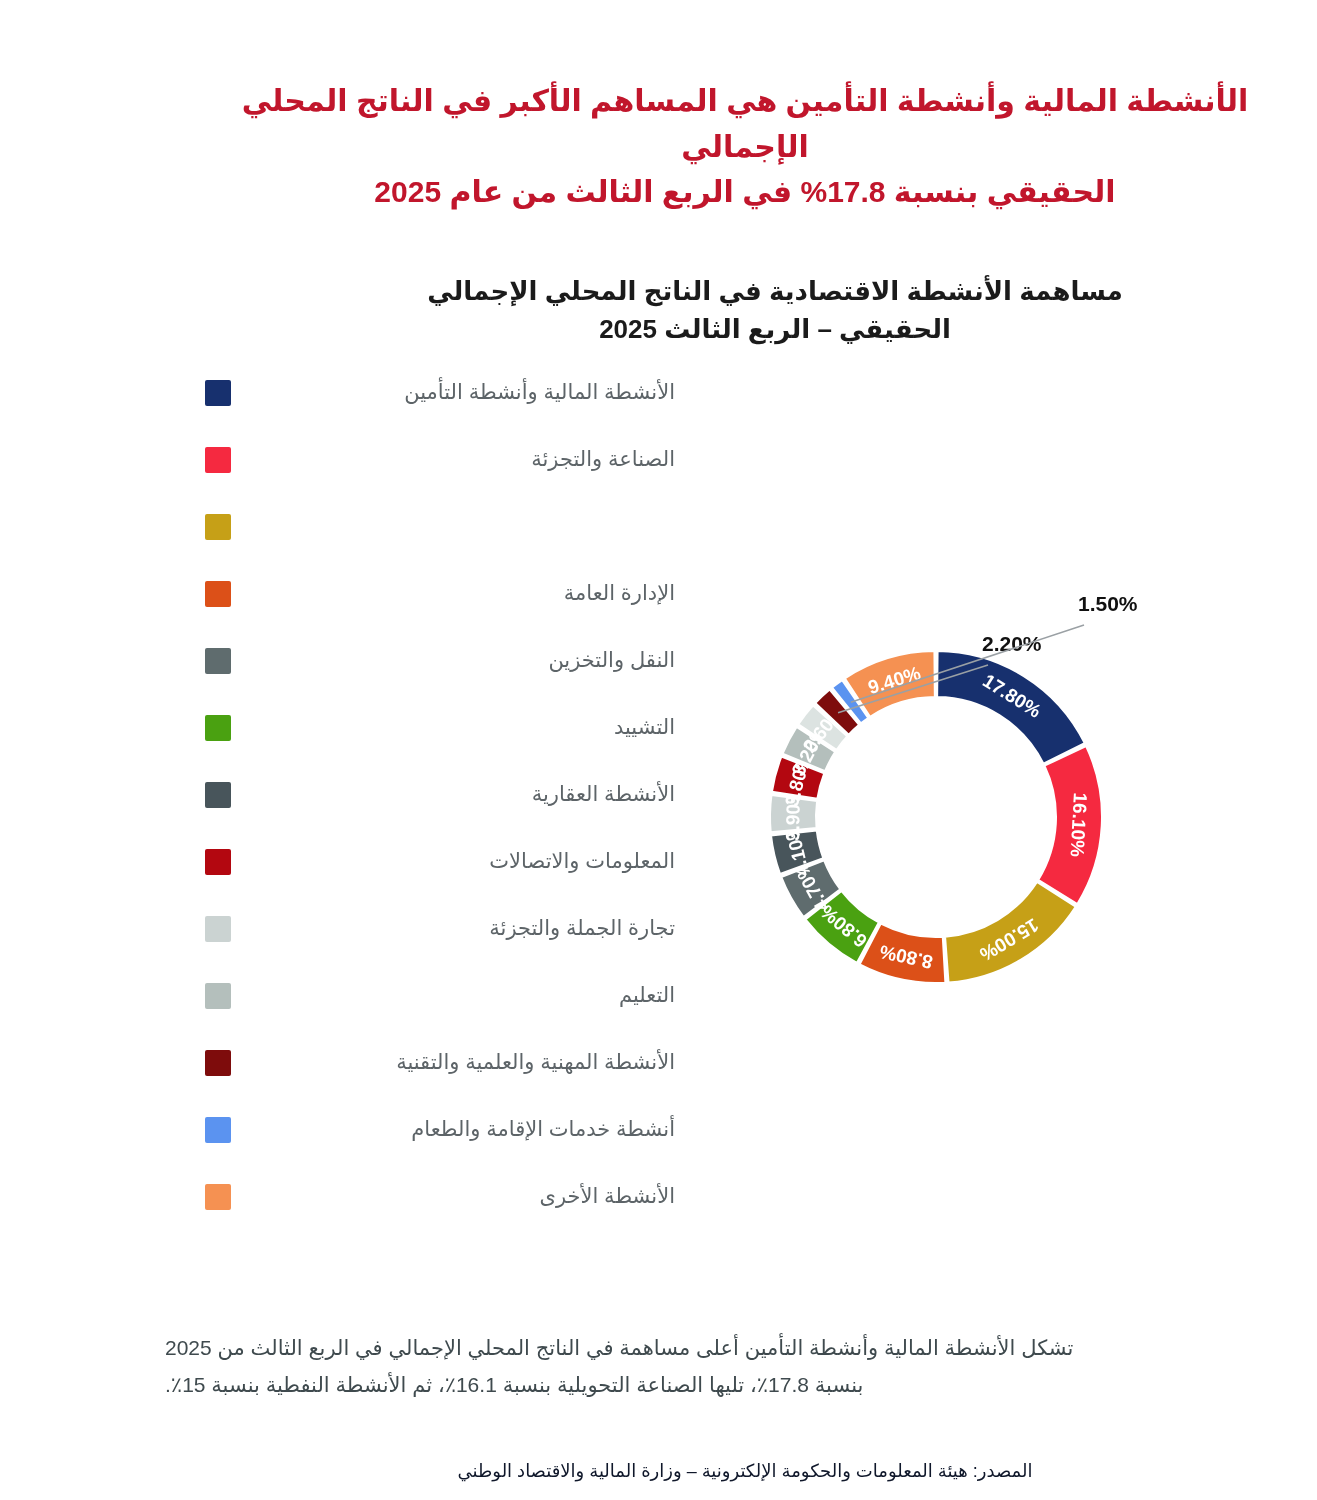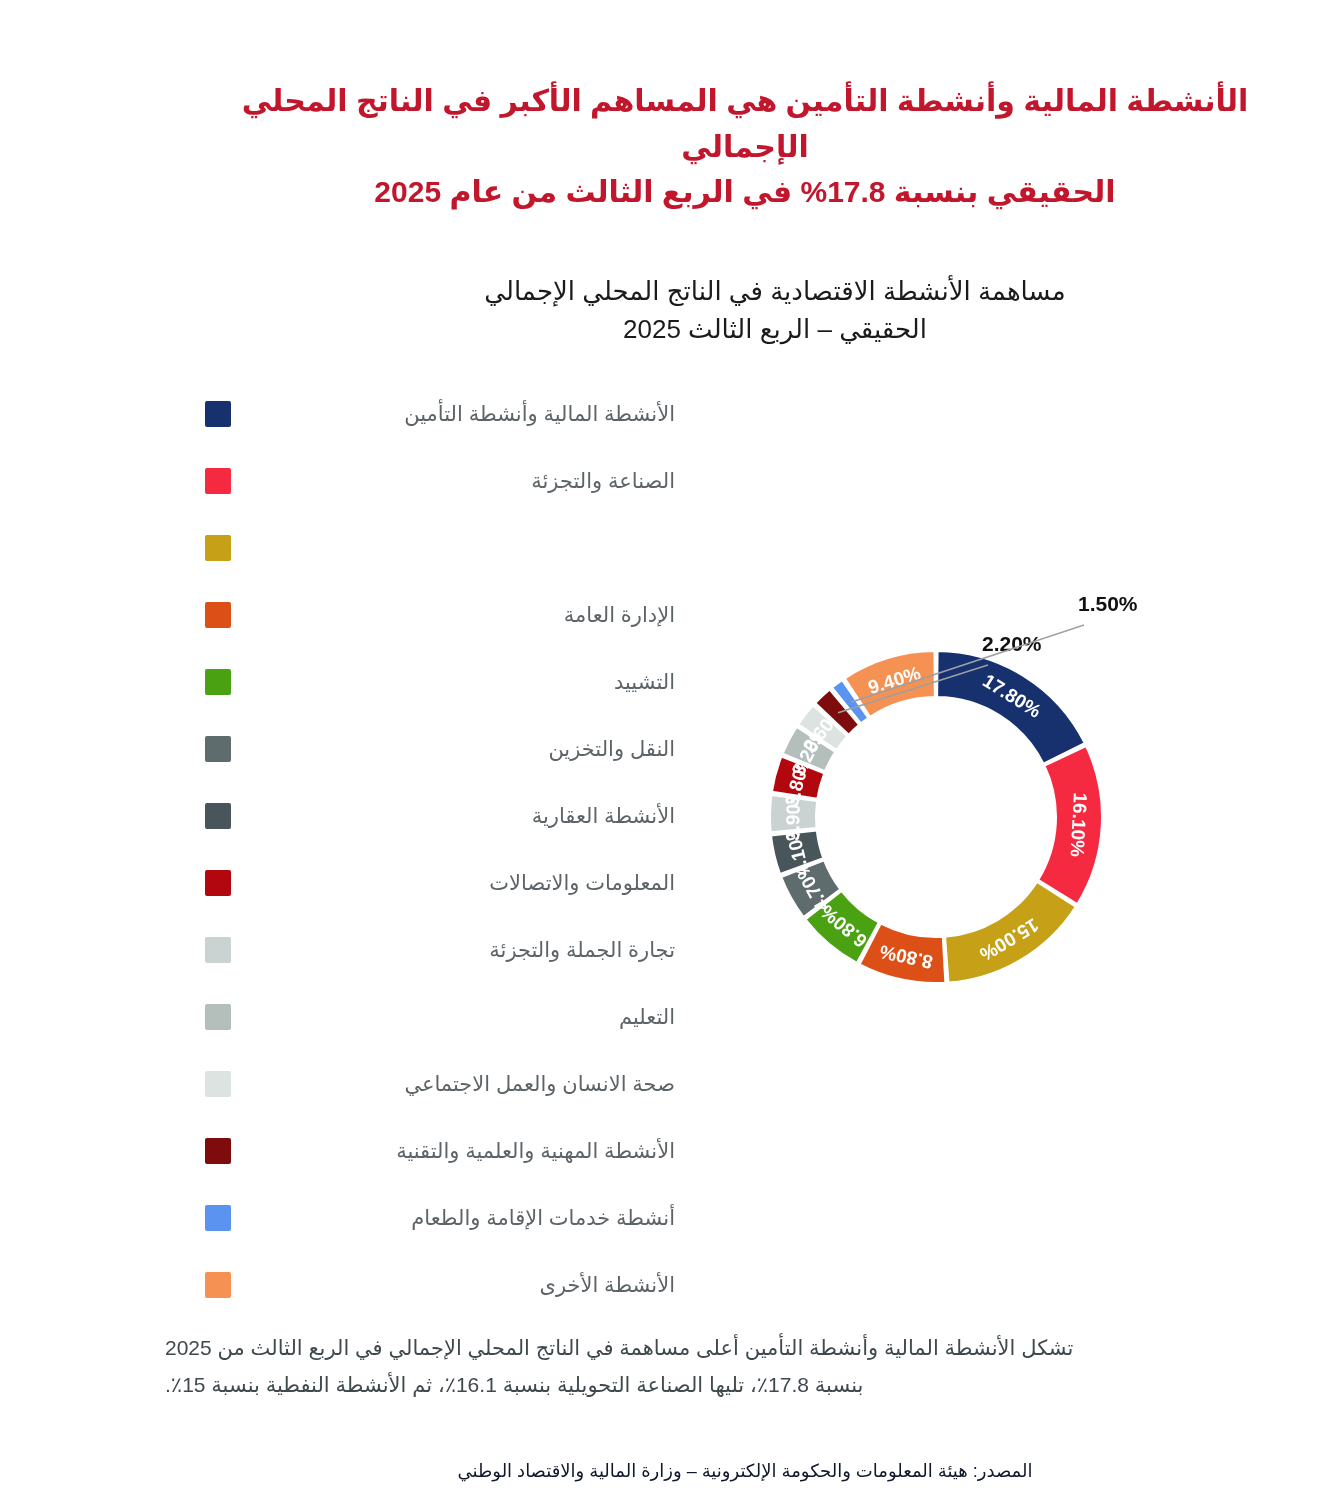--- a/index.html
+++ b/index.html
@@ -28,35 +28,34 @@
 
   
   .chart-title{
     position:absolute;
     left:250px; top:272px; width:880px;
     text-align:center;
     color:#1b1b1b;
     font-size:26px;
     line-height:1.48;
     direction:rtl;
-    font-weight:normal;
+    font-weight:bold;
   }
   .chart-title .ln{display:block;}
 
   
   .legend{
     position:absolute;
     left:120px; top:380px;
     width:470px;
     direction:rtl;
   }
   .legend-item{
     display:flex;
     flex-direction:row-reverse;
-    align-items:center;
     justify-content:flex-start;
     height:67px;
   }
   .legend-swatch{
     width:26px;height:26px;
     flex:0 0 auto;
     border-radius:2px;
     margin-left:0;
     margin-right:0;
   }
@@ -143,46 +142,42 @@
         <span class="legend-label">الصناعة والتجزئة</span>
       </div>
       <div class="legend-item">
         <span class="legend-swatch" style="background: rgb(198, 160, 23);"></span>
       </div>
       <div class="legend-item">
         <span class="legend-swatch" style="background: rgb(220, 80, 24);"></span>
         <span class="legend-label">الإدارة العامة</span>
       </div>
       <div class="legend-item">
+        <span class="legend-swatch" style="background: rgb(95, 108, 110);"></span>
+        <span class="legend-label">النقل والتخزين</span>
+      </div>
+      <div class="legend-item">
         <span class="legend-swatch" style="background: rgb(74, 161, 17);"></span>
         <span class="legend-label">التشييد</span>
       </div>
       <div class="legend-item">
-        <span class="legend-swatch" style="background: rgb(95, 108, 110);"></span>
-        <span class="legend-label">النقل والتخزين</span>
-      </div>
-      <div class="legend-item">
         <span class="legend-swatch" style="background: rgb(72, 85, 91);"></span>
         <span class="legend-label">الأنشطة العقارية</span>
       </div>
       <div class="legend-item">
         <span class="legend-swatch" style="background: rgb(179, 7, 16);"></span>
         <span class="legend-label">المعلومات والاتصالات</span>
       </div>
       <div class="legend-item">
         <span class="legend-swatch" style="background: rgb(203, 211, 210);"></span>
         <span class="legend-label">تجارة الجملة والتجزئة</span>
       </div>
       <div class="legend-item">
         <span class="legend-swatch" style="background: rgb(180, 191, 188);"></span>
         <span class="legend-label">التعليم</span>
-      </div>
-      <div class="legend-item">
-        <span class="legend-swatch" style="background: rgb(220, 227, 225);"></span>
-        <span class="legend-label">صحة الانسان والعمل الاجتماعي</span>
       </div>
       <div class="legend-item">
         <span class="legend-swatch" style="background: rgb(126, 12, 12);"></span>
         <span class="legend-label">الأنشطة المهنية والعلمية والتقنية</span>
       </div>
       <div class="legend-item">
         <span class="legend-swatch" style="background: rgb(91, 147, 240);"></span>
         <span class="legend-label">أنشطة خدمات الإقامة والطعام</span>
       </div>
       <div class="legend-item">

